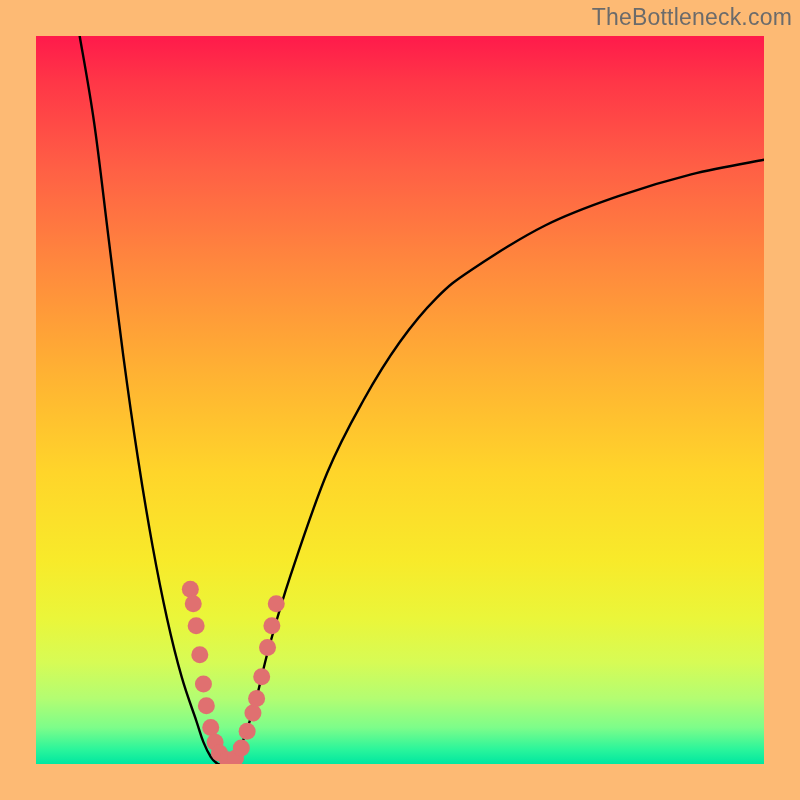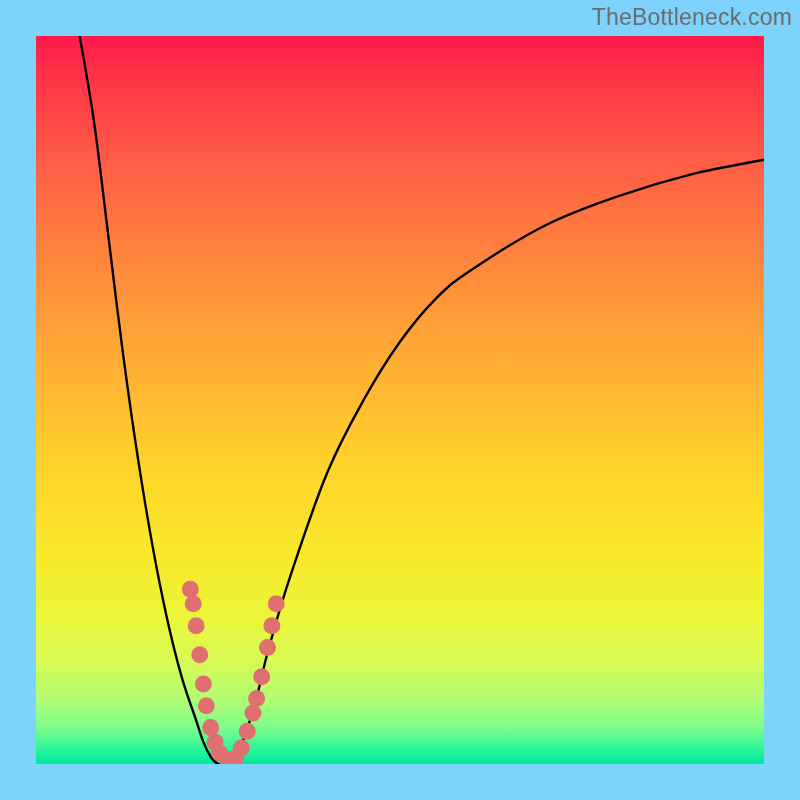--- a/index.html
+++ b/index.html
@@ -9,21 +9,21 @@
     height: 800px;
     background: #000;
     overflow: hidden;
   }
   .frame {
     position: absolute;
     left: 0;
     top: 0;
     width: 800px;
     height: 800px;
-    background: #7dd3fc;
+    background: #fdba74;
   }
   .plot-area {
     position: absolute;
     left: 36px;
     top: 36px;
     width: 728px;
     height: 728px;
     overflow: hidden;
   }
   .gradient-bg {

